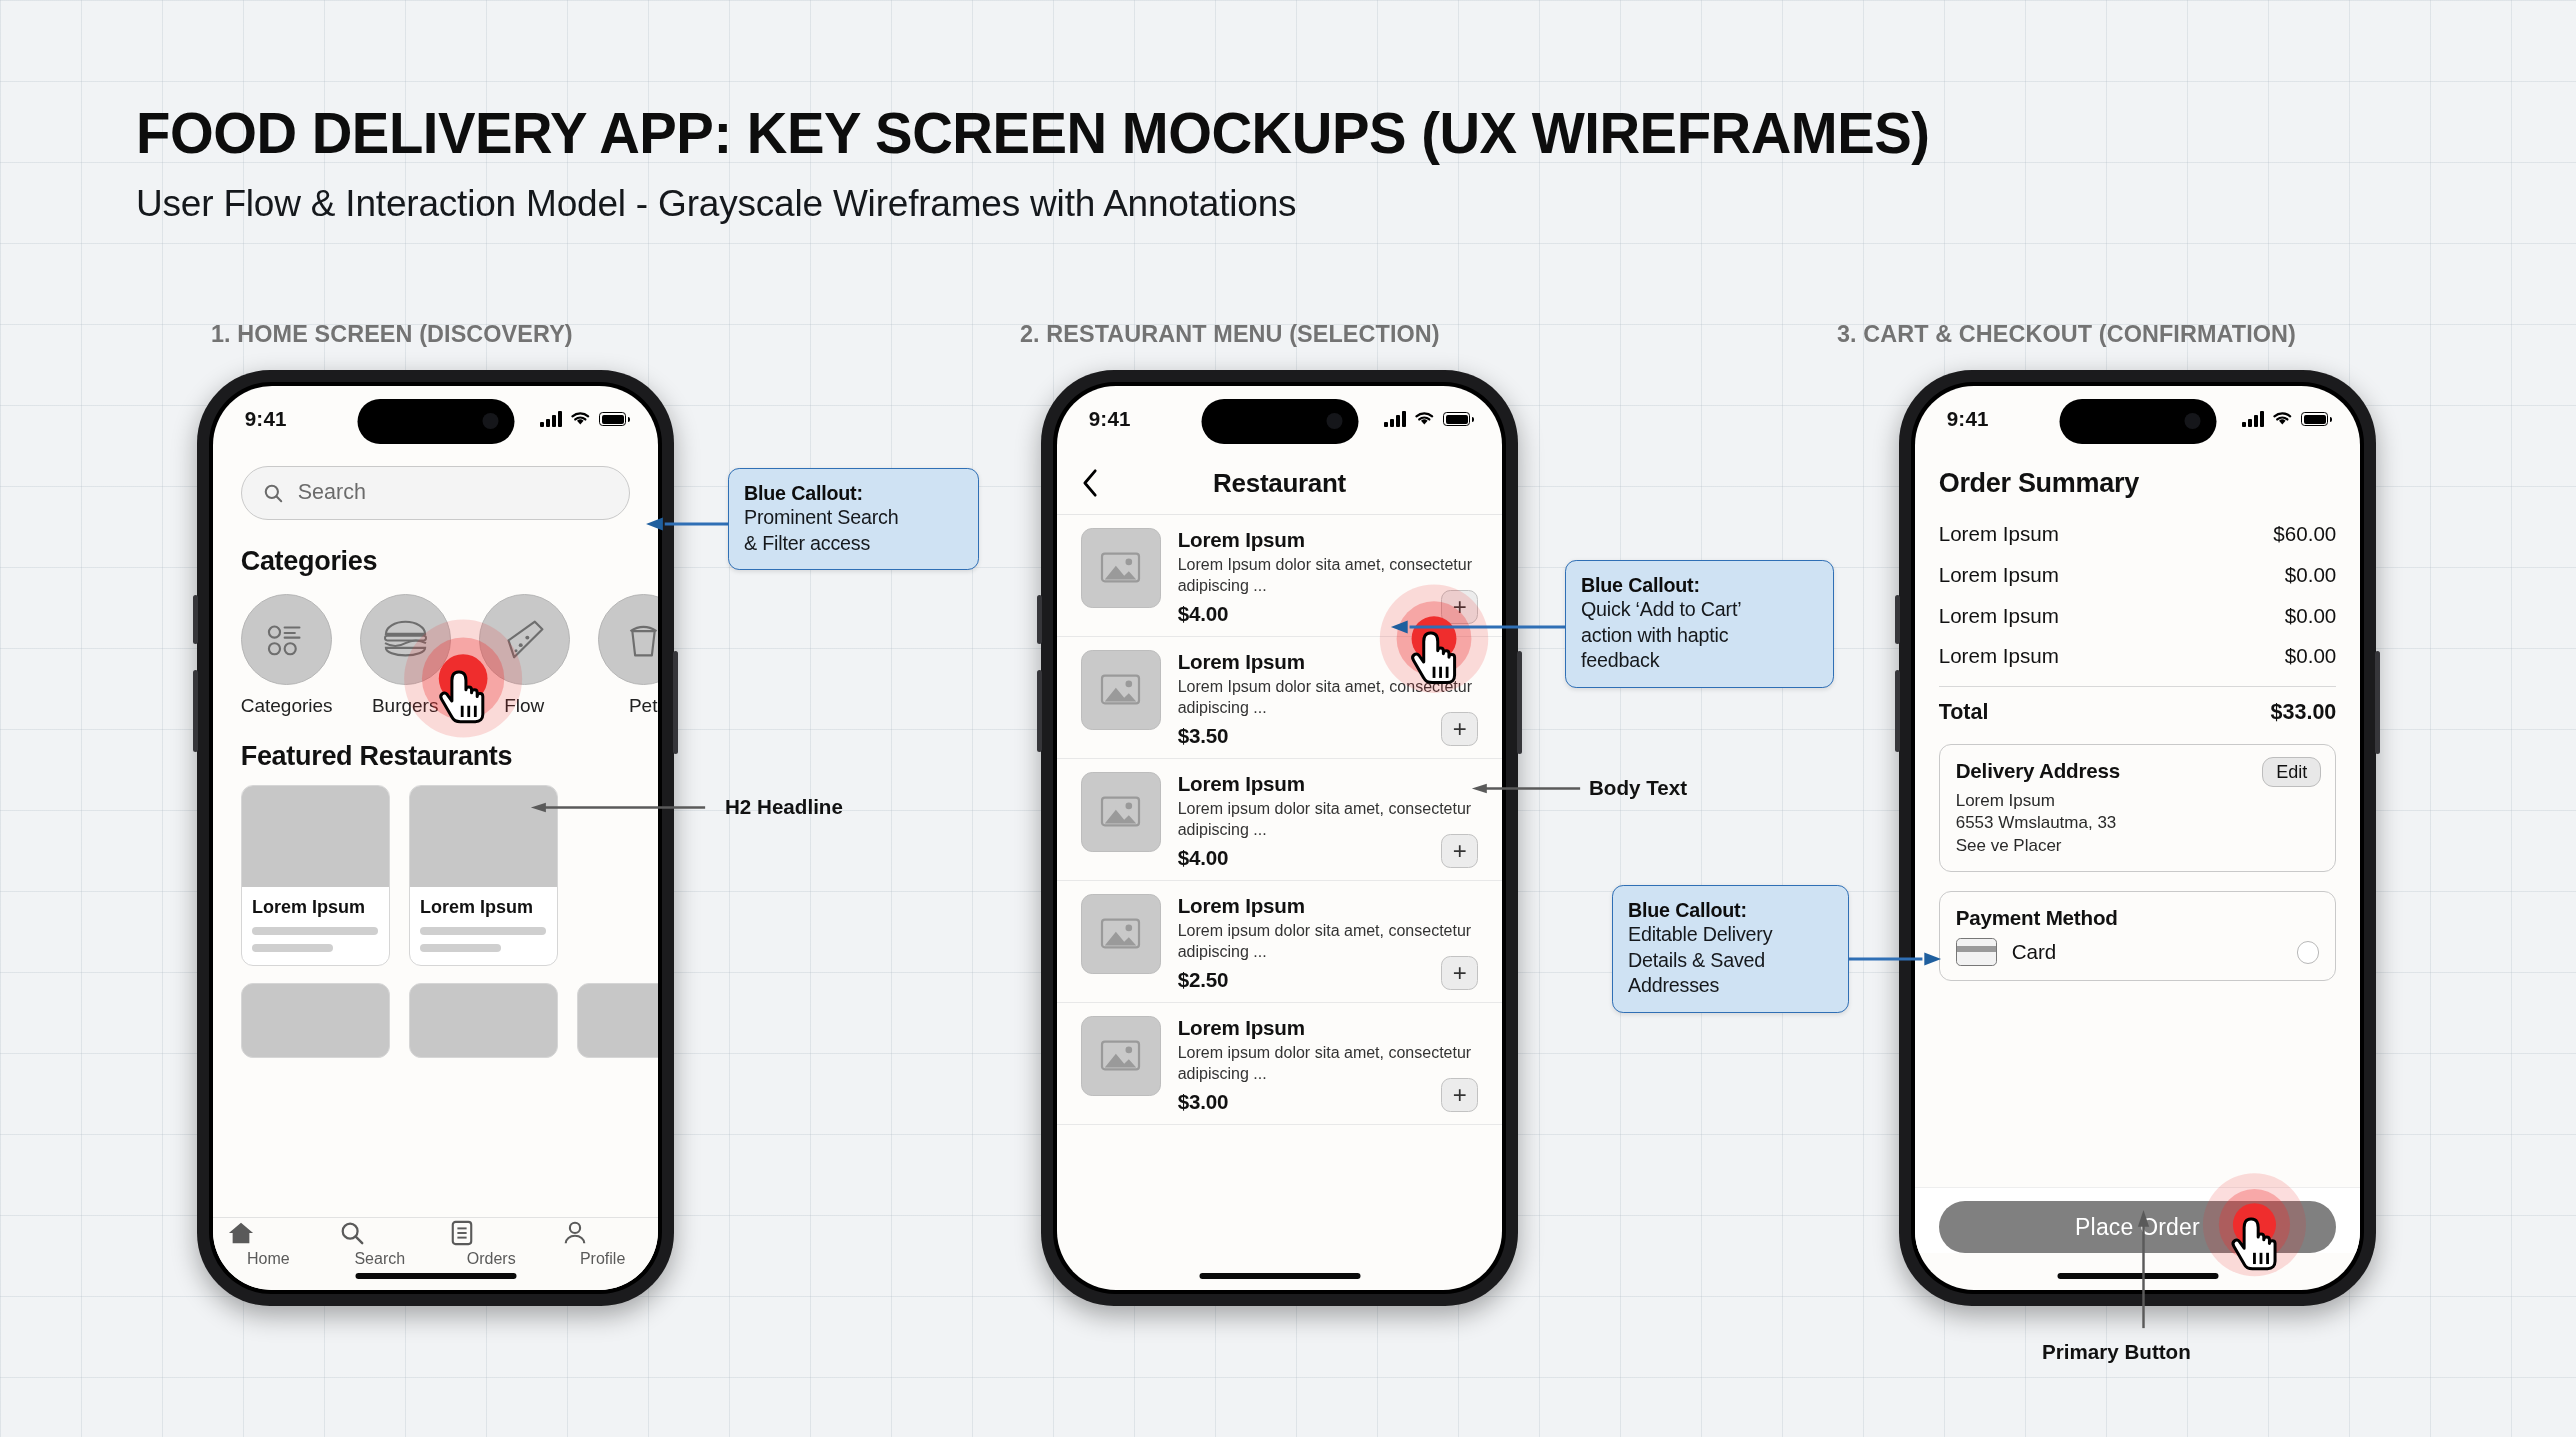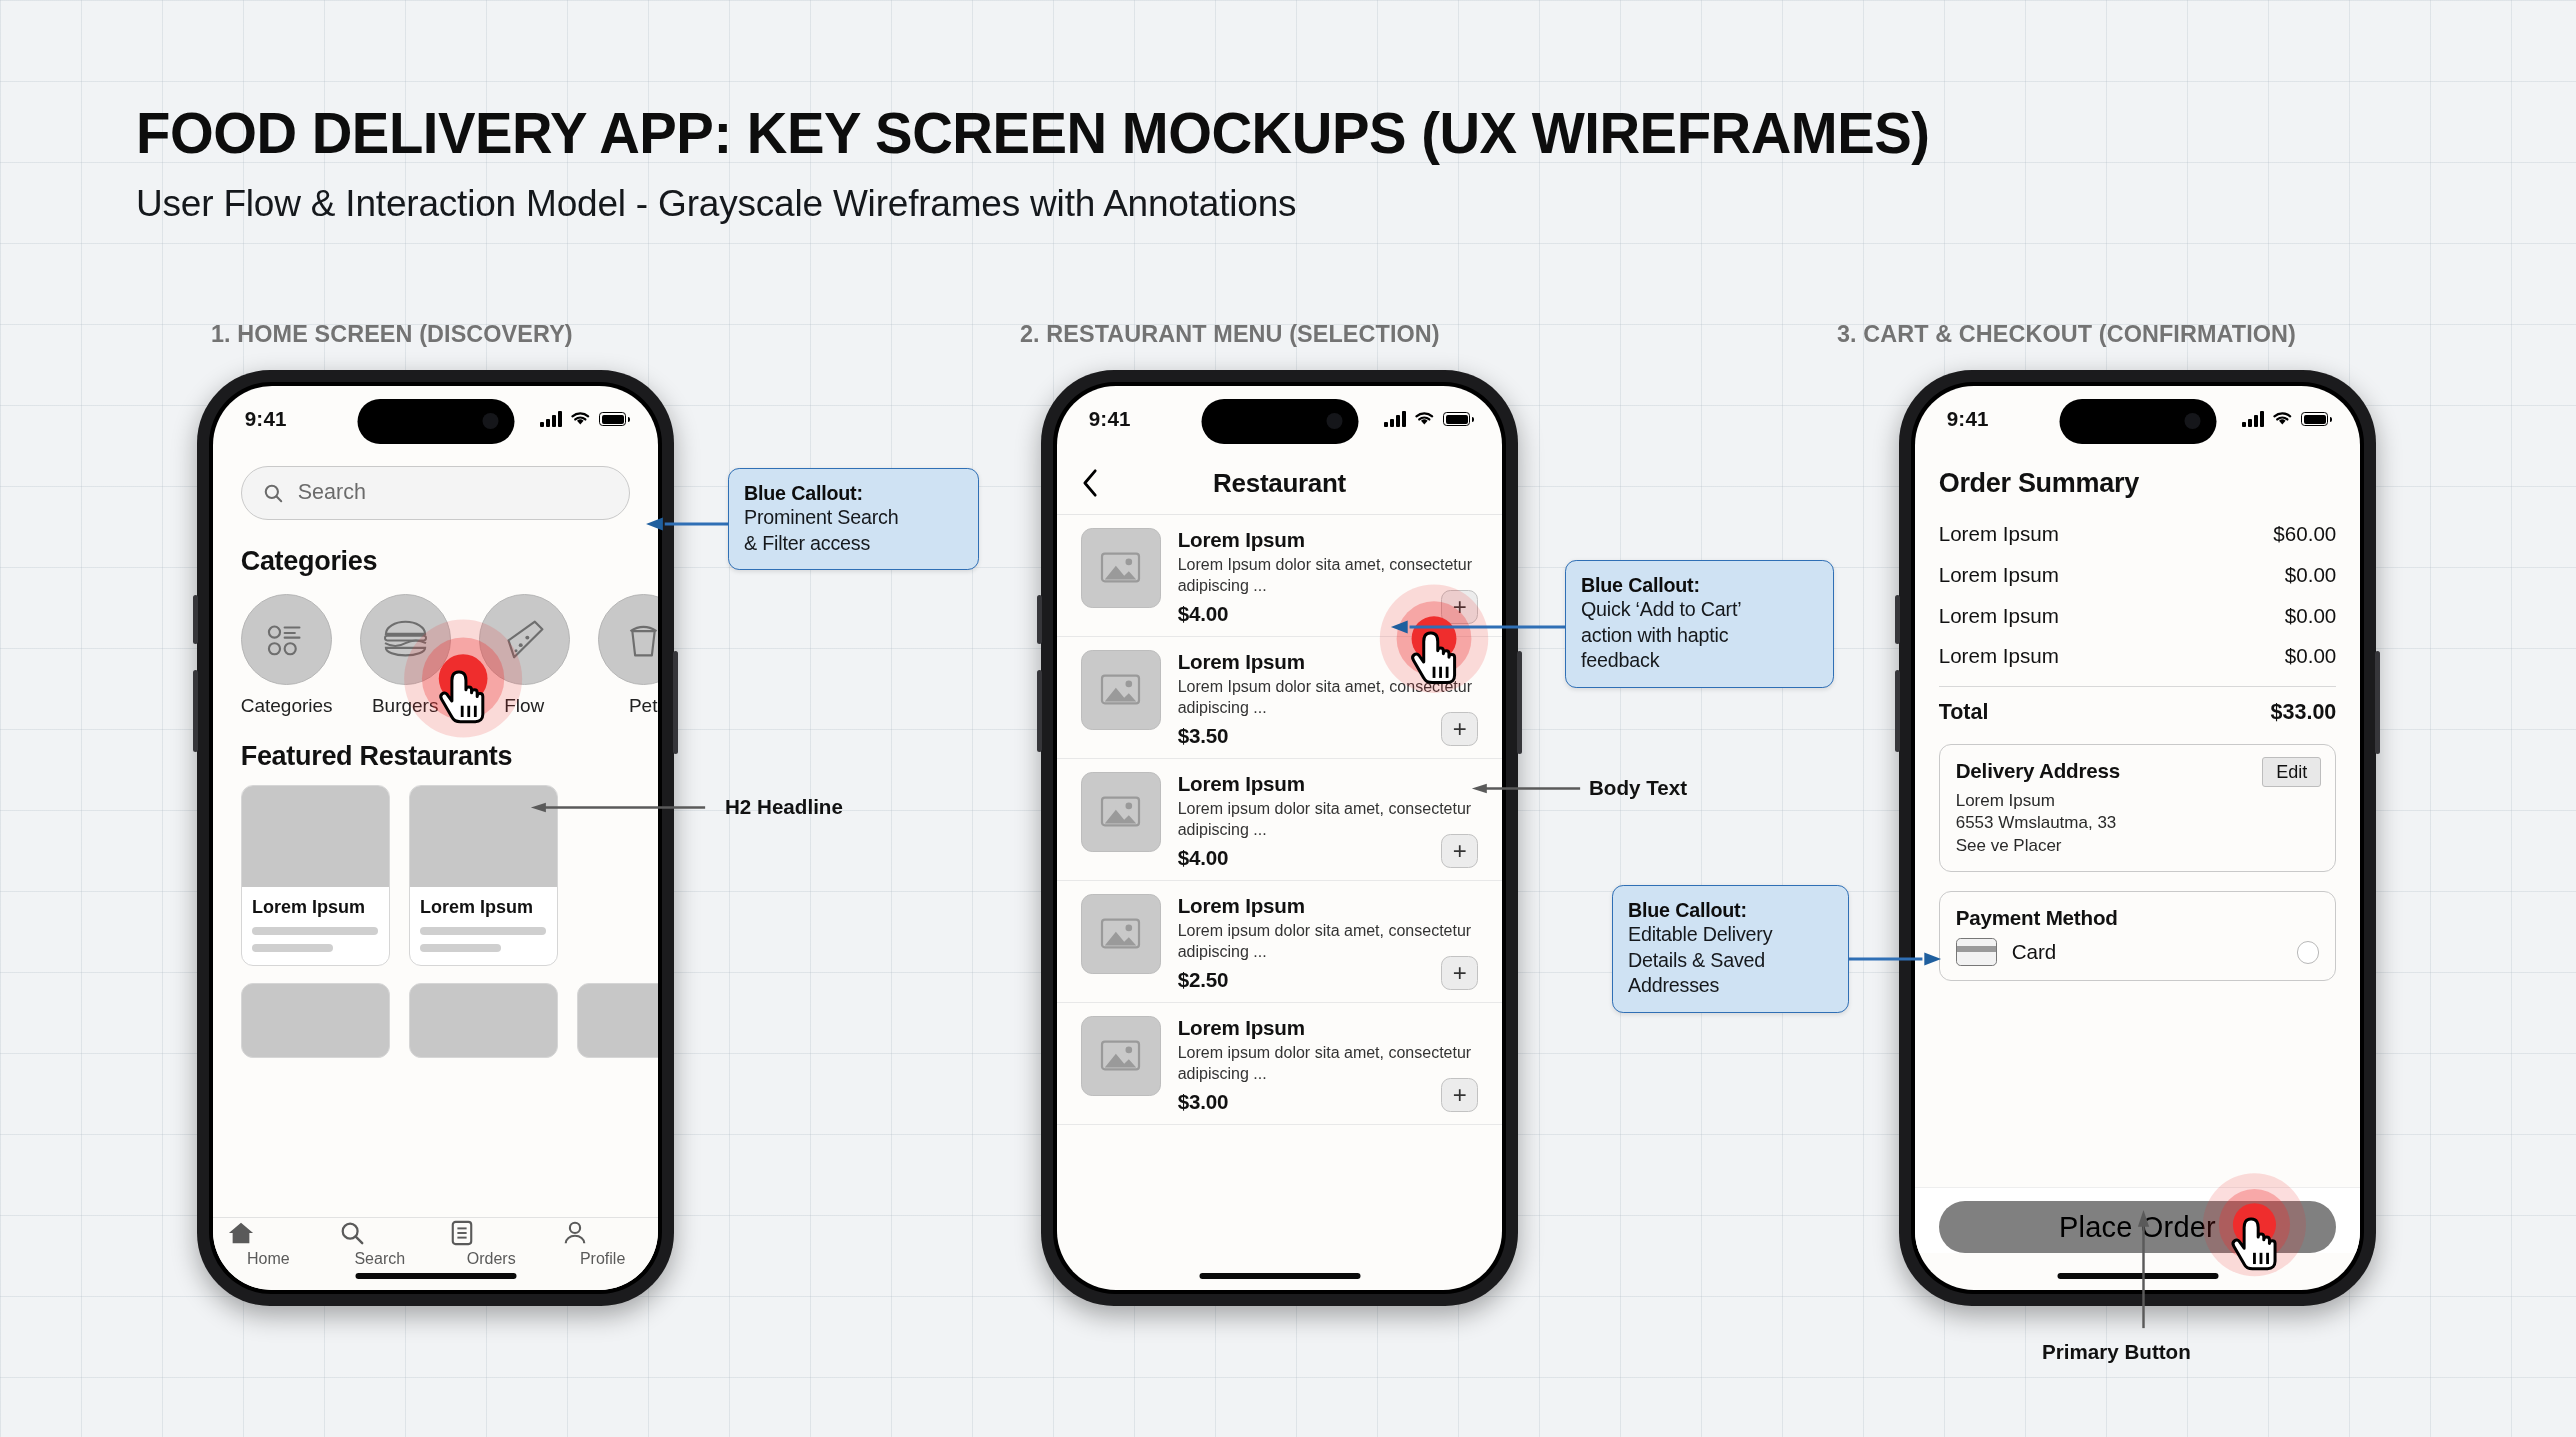--- a/index.html
+++ b/index.html
@@ -156,34 +156,34 @@
           font-size:20.6px; padding:8.4px 0; }
   .osrow .amt{ font-weight:400; }
   .ossep{ height:0.9px; background:#d8d8d8; margin:9.4px 0 5.6px;}
   .totrow{ display:flex; justify-content:space-between; font-size:21.5px;
            font-weight:700; padding:7.5px 0 0;}
   .panel{ border:0.9px solid #c9c9c9; border-radius:12px; padding:14px 16px;
           margin-top:19px; position:relative;}
   .panel h4{ font-size:20.6px; font-weight:800; letter-spacing:-0.2px;}
   .panel .addr{ font-size:17px; color:#2a2a2a; line-height:1.33; margin-top:6.6px;}
   .editbtn{ position:absolute; right:14px; top:12px; font-size:18px;
-            border:0.9px solid #bdbdbd; border-radius:3px; background:#e8e8e8;
+            border:0.9px solid #bdbdbd; border-radius:11px; background:#e8e8e8;
             padding:3.7px 13px; }
   .payrow{ display:flex; align-items:center; gap:15px; margin-top:8px;}
   .cardicon{ width:41px;height:28px;border:1.4px solid #777;border-radius:4.7px;
              background:#f2f2f2; position:relative; flex:0 0 41px;}
   .cardicon::after{content:"";position:absolute;left:0;right:0;top:6.6px;height:5.6px;background:#9a9a9a;}
   .payrow .pl{ font-size:20.6px;}
   .radio{ margin-left:auto; width:22.5px;height:22.5px;border-radius:50%;
           border:1.4px solid #b8b8b8; background:#fff;}
   .orderbar{ margin:0 -24px; padding:13px 24px 0; background:#fff;
              border-top:0.9px solid #eee; }
   .placebtn{ height:52px; border-radius:26px; background:#808080;
              display:flex; align-items:center; justify-content:center;
-             color:#000000; font-size:29px; letter-spacing:0.2px;}
+             color:#ffffff; font-size:23px; letter-spacing:0.2px;}
 
   
   .callout{
     position:absolute; background:#cfe2f3; border:1.9px solid #2f6fb5;
     border-radius:11.2px; padding:13px 15px; box-shadow:0 1.9px 4.7px rgba(0,0,0,0.10);
   }
   .callout .ct{ font-size:19.7px; font-weight:800; color:#0d0d0d; letter-spacing:-0.2px;}
   .callout .cb{ font-size:19.7px; color:#15181c; line-height:1.30; letter-spacing:-0.2px;}
 
   .anno{ position:absolute; font-size:20.6px; font-weight:700; color:#111; white-space:nowrap;}

